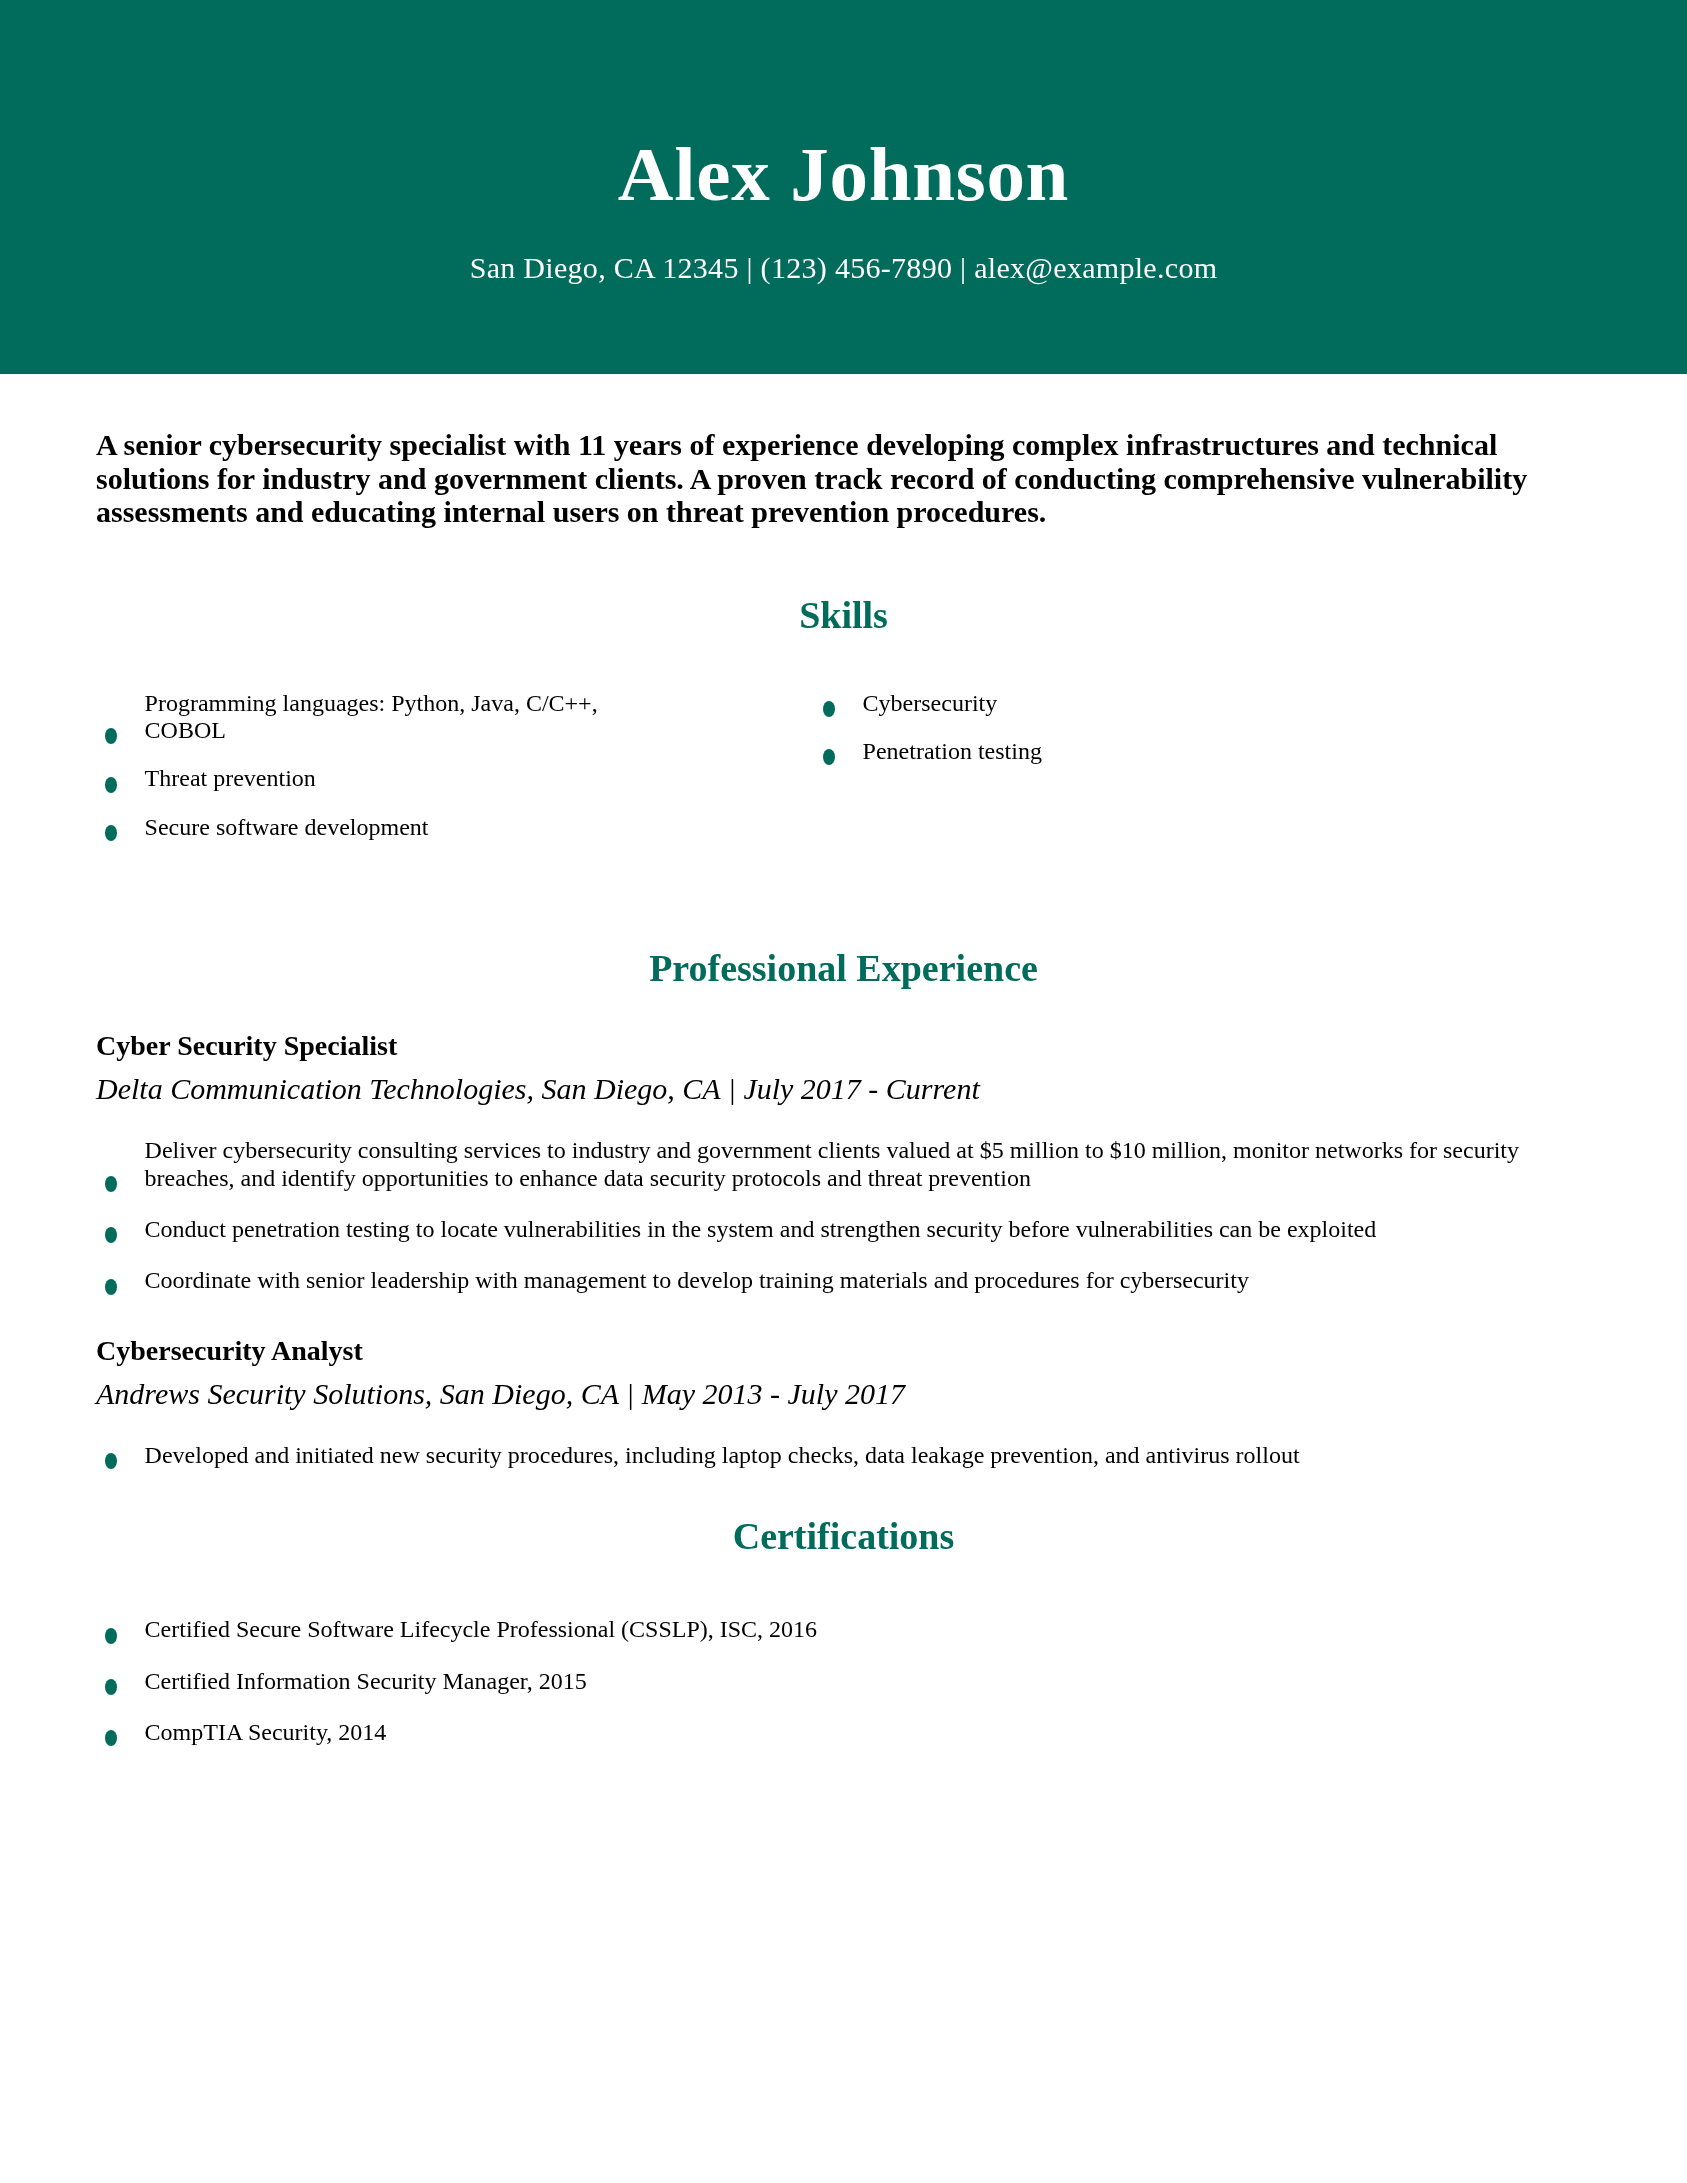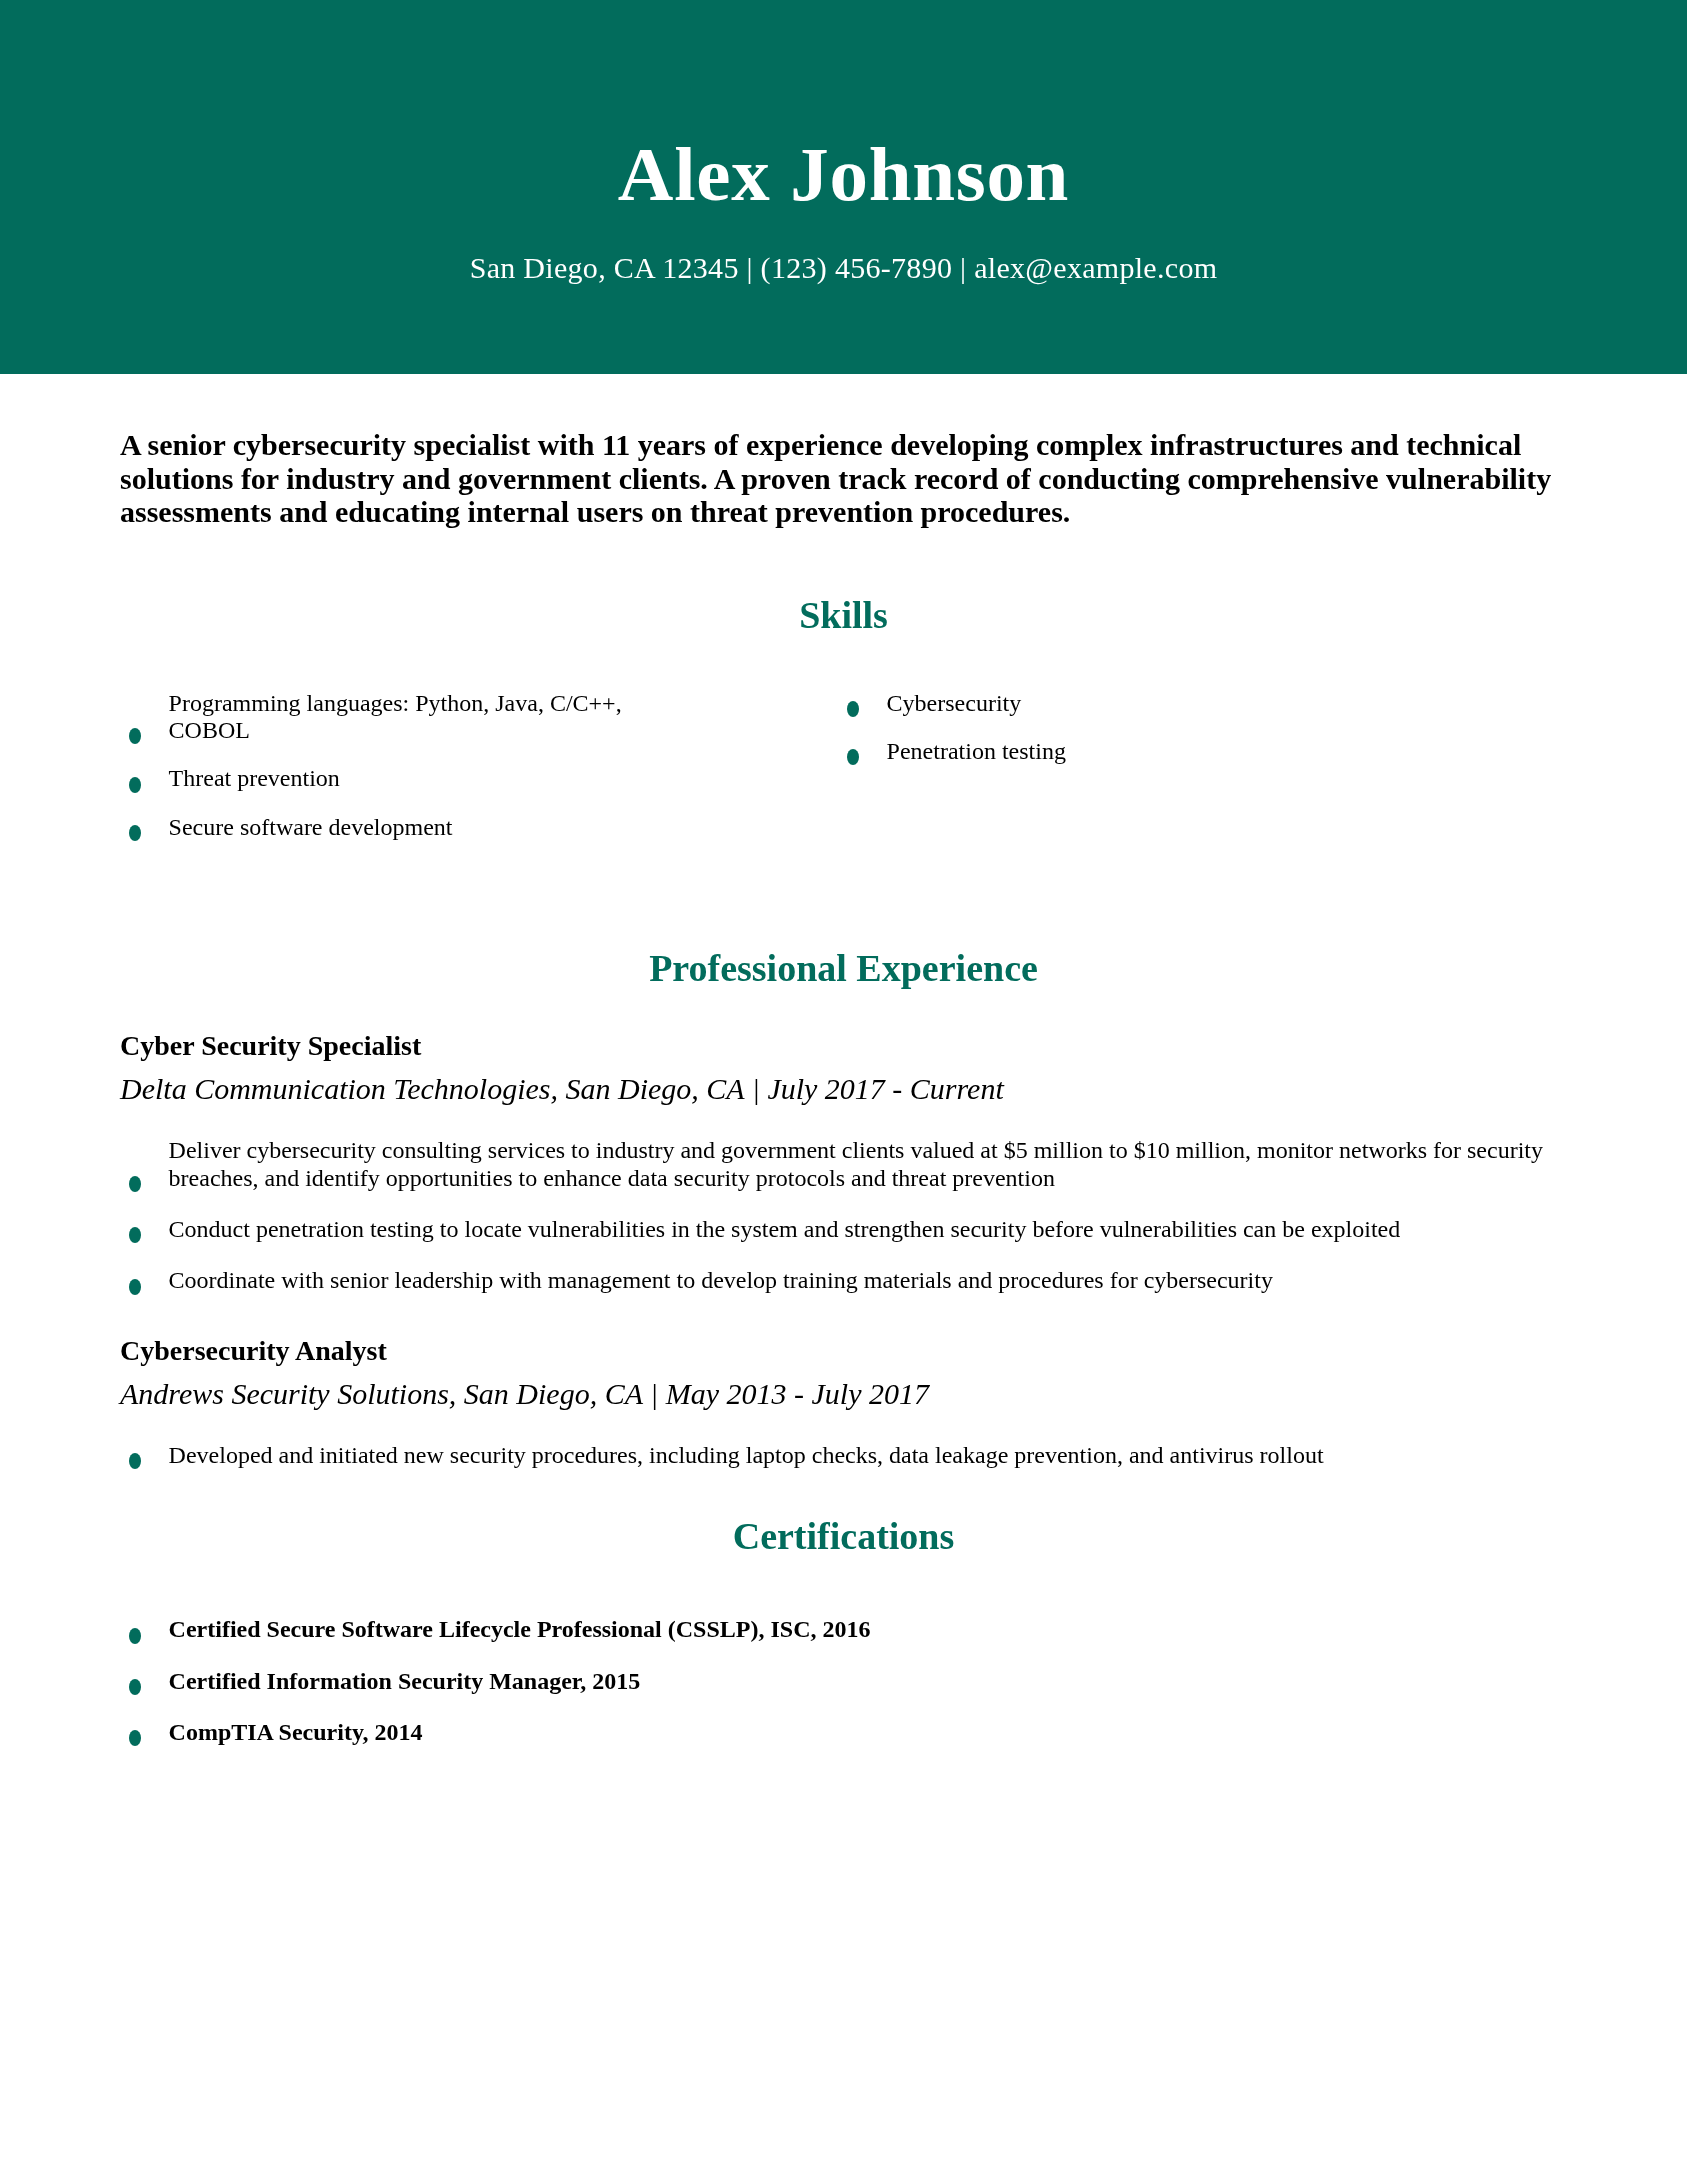--- a/index.html
+++ b/index.html
@@ -31,21 +31,21 @@
     text-align: center;
   }
   .contact {
     color: #ffffff;
     font-size: 30px;
     margin-top: 38px;
     text-align: center;
     letter-spacing: 0.3px;
   }
   
-  .content { padding: 0 120px; box-sizing: border-box; }
+  .content { padding: 0 96px; box-sizing: border-box; }
   .summary {
     margin-top: 54px;
     font-weight: bold;
     font-size: 30px;
     line-height: 1.12;
     text-align: left;
   }
   .section-title {
     text-align: center;
     color: #026C5C;
@@ -92,21 +92,21 @@
     font-style: italic;
     font-size: 30px;
     margin-top: 10.6px;
     margin-bottom: 32px;
     line-height: 1.1;
   }
   .exp-bullets .item { margin-bottom: 24px; }
 
   
   .cert-list { margin-top: 58px; }
-  .cert-list .item { margin-bottom: 24px; font-weight: bold; }
+  .cert-list .item { margin-bottom: 24px; }
 </style>
 </head>
 <body>
 
 <div class="page">
 
   <div class="band">
     <div class="name">Alex Johnson</div>
     <div class="contact">San Diego, CA 12345 | (123) 456-7890 | alex@example.com</div>
   </div>

